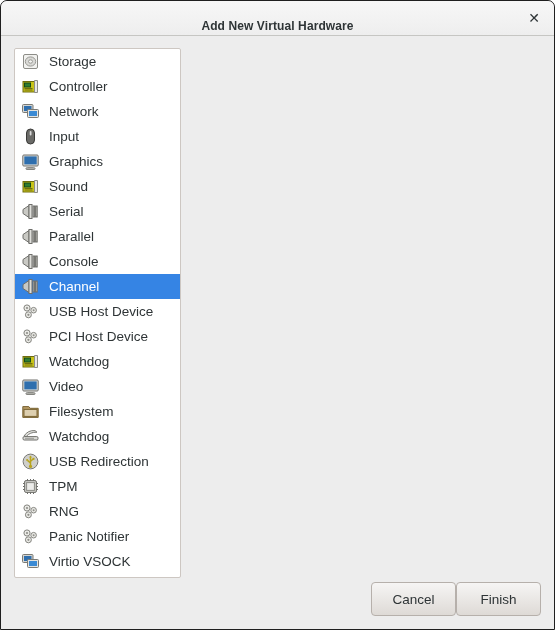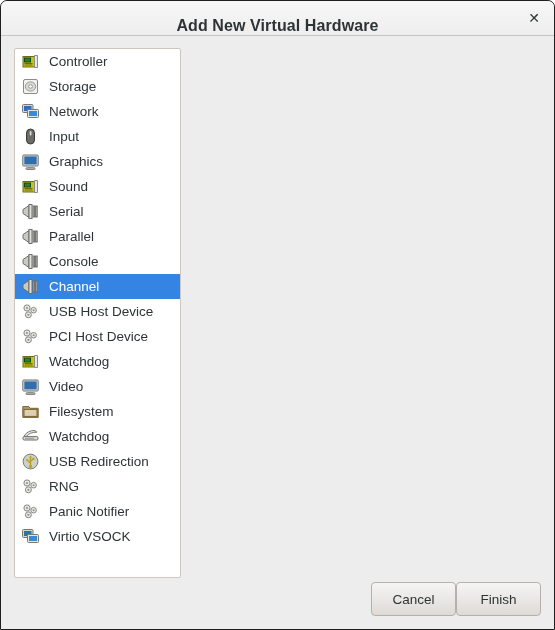--- a/index.html
+++ b/index.html
@@ -31,21 +31,21 @@
     height: 34px;
     flex: 0 0 34px;
     background: linear-gradient(to bottom, #f7f7f7 0%, #eeeeee 100%);
     border-bottom: 1px solid #c6c6c3;
     border-radius: 6px 6px 0 0;
     display: flex;
     align-items: center;
     justify-content: center;
   }
   .titlebar-title {
-    font-size: 16px;
+    font-size: 12px;
     font-weight: bold;
     color: #2e3436;
     letter-spacing: .1px;
     margin-top: 16px;
   }
   .close-btn {
     position: absolute;
     right: 9px;
     top: 50%;
     transform: translateY(-50%);
@@ -229,39 +229,39 @@
     <span class="titlebar-title">Add New Virtual Hardware</span>
     <span class="close-btn">✕</span>
   </div>
 
   <div class="content">
 
     <div class="hw-list" id="hw-list">
         <div class="hw-item">
           <span class="icon">
             <svg width="17" height="17" viewBox="0 0 17 17">
+              <rect x="1.5" y="1.5" width="14" height="14" rx="1.5" fill="#f2f2f0" stroke="#8d8d88"></rect>
+              <ellipse cx="8.5" cy="8.5" rx="5.2" ry="4.6" fill="#d9d9d6" stroke="#9a9a95"></ellipse>
+              <ellipse cx="8.5" cy="8.5" rx="2" ry="1.7" fill="#f6f6f4" stroke="#9a9a95"></ellipse>
+            </svg>
+          </span>
+          <span class="hw-label">Storage</span>
+        </div>
+        <div class="hw-item">
+          <span class="icon">
+            <svg width="17" height="17" viewBox="0 0 17 17">
               <rect x="1" y="3.5" width="11.5" height="10.5" fill="#c8c318" stroke="#6f6c10"></rect>
               <rect x="2.5" y="5" width="6" height="4" fill="#2e7d32" stroke="#14491a"></rect>
               <g stroke="#6f6c10" stroke-width="1">
                 <path d="M2.5 10.5h8M2.5 12h8"></path>
               </g>
               <path d="M12.5 2.5h3v12h-3z" fill="#e8e8e4" stroke="#8d8d88"></path>
             </svg>
           </span>
           <span class="hw-label">Controller</span>
-        </div>
-        <div class="hw-item">
-          <span class="icon">
-            <svg width="17" height="17" viewBox="0 0 17 17">
-              <rect x="1.5" y="1.5" width="14" height="14" rx="1.5" fill="#f2f2f0" stroke="#8d8d88"></rect>
-              <ellipse cx="8.5" cy="8.5" rx="5.2" ry="4.6" fill="#d9d9d6" stroke="#9a9a95"></ellipse>
-              <ellipse cx="8.5" cy="8.5" rx="2" ry="1.7" fill="#f6f6f4" stroke="#9a9a95"></ellipse>
-            </svg>
-          </span>
-          <span class="hw-label">Storage</span>
         </div>
         <div class="hw-item">
           <span class="icon">
             <svg width="17" height="17" viewBox="0 0 17 17">
               <rect x="0.5" y="1.5" width="10.5" height="8" rx="1" fill="#d4d4d0" stroke="#7a7a75"></rect>
               <rect x="2" y="3" width="7.5" height="5" fill="#2f6fae"></rect>
               <rect x="5.5" y="6.5" width="11" height="8" rx="1" fill="#e4e4e0" stroke="#7a7a75"></rect>
               <rect x="7" y="8" width="8" height="5" fill="#3a8ad4"></rect>
             </svg>
           </span>
@@ -434,20 +434,33 @@
               <rect x="10.5" y="4.8" width="2" height="2" fill="#b8a41e"></rect>
               <circle cx="5.1" cy="7" r="1" fill="#b8a41e"></circle>
               <path d="M8.5 2.6 7.2 4.6h2.6z" fill="#b8a41e"></path>
             </svg>
           </span>
           <span class="hw-label">USB Redirection</span>
         </div>
         <div class="hw-item">
           <span class="icon">
             <svg width="17" height="17" viewBox="0 0 17 17">
+              <rect x="2.6" y="2.6" width="11.8" height="11.8" rx="1.4" fill="#cececa" stroke="#6f6f6b"></rect>
+              <rect x="4.6" y="4.6" width="7.8" height="7.8" fill="#ececea" stroke="#8d8d88"></rect>
+              <g stroke="#6f6f6b" stroke-width="1">
+                <path d="M5.5 2.6v-1.6M8.5 2.6v-1.6M11.5 2.6v-1.6M5.5 14.4v1.6M8.5 14.4v1.6M11.5 14.4v1.6"></path>
+                <path d="M2.6 5.5h-1.6M2.6 8.5h-1.6M2.6 11.5h-1.6M14.4 5.5h1.6M14.4 8.5h1.6M14.4 11.5h1.6"></path>
+              </g>
+            </svg>
+          </span>
+          <span class="hw-label">TPM</span>
+        </div>
+        <div class="hw-item">
+          <span class="icon">
+            <svg width="17" height="17" viewBox="0 0 17 17">
               <g fill="#e9e9e5" stroke="#7a7a75" stroke-width="0.9">
                 <circle cx="5" cy="5" r="3.1"></circle>
                 <circle cx="11.6" cy="7.2" r="2.8"></circle>
                 <circle cx="6.4" cy="11.8" r="3"></circle>
               </g>
               <g fill="#8f8f8a">
                 <circle cx="5" cy="5" r="1.1"></circle>
                 <circle cx="11.6" cy="7.2" r="1"></circle>
                 <circle cx="6.4" cy="11.8" r="1.1"></circle>
               </g>

